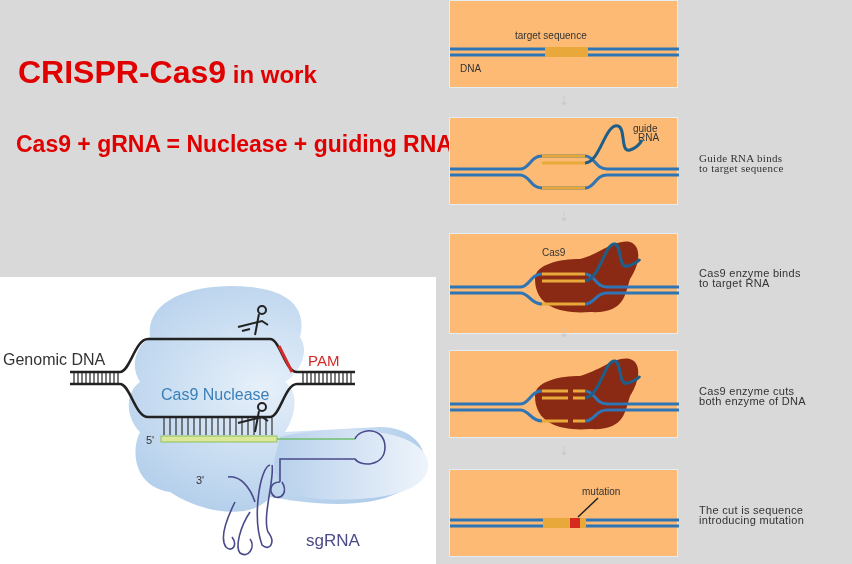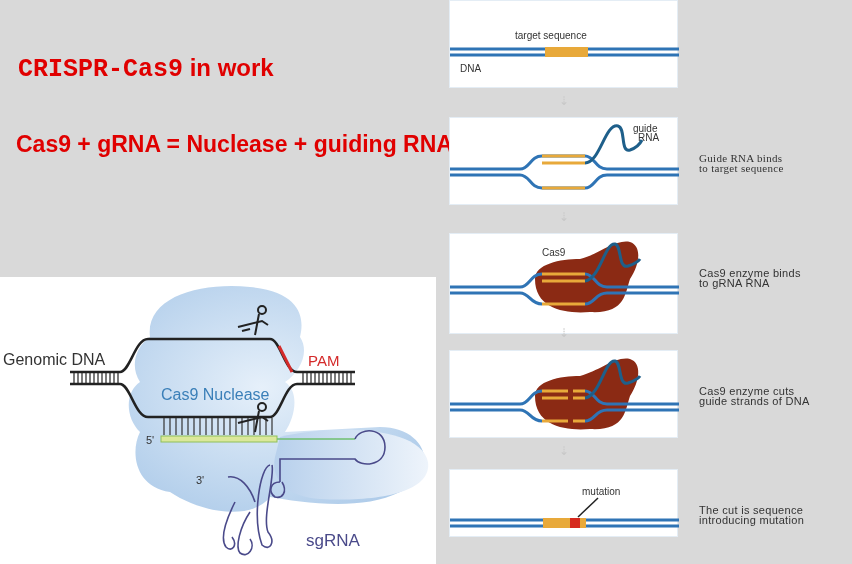--- a/index.html
+++ b/index.html
@@ -1,23 +1,23 @@
 <!DOCTYPE html>
 <html><head>
 <meta charset="utf-8">
 <style>
   html, body { margin: 0; padding: 0; }
   body { width: 852px; height: 564px; background: #d9d9d9; position: relative; overflow: hidden; font-family: "Liberation Sans", sans-serif; }
   .title { position: absolute; left: 18px; top: 54px; color: #e00000; font-family: "Liberation Sans", sans-serif; font-weight: bold; white-space: nowrap; }
-  .title .big { font-size: 25px; font-family: Liberation Mono, monospace; }
+  .title .big { font-size: 32px; }
   .title .small { font-size: 24px; }
   .subtitle { position: absolute; left: 16px; top: 131px; color: #e00000; font-size: 23px; font-weight: bold; white-space: nowrap; }
   .left-panel { position: absolute; left: 0; top: 277px; width: 436px; height: 291px; background: #ffffff; }
   .left-panel svg { position: absolute; left: 0; top: 0; }
-  .step { position: absolute; left: 449px; width: 229px; background: #ffffff; border: 1px solid #e4edf5; box-sizing: border-box; }
+  .step { position: absolute; left: 449px; width: 229px; background: #fdba74; border: 1px solid #e4edf5; box-sizing: border-box; }
   .step svg { position: absolute; left: 0; top: 0; }
   .step-desc { position: absolute; left: 699px; font-size: 11px; line-height: 10px; color: #333; letter-spacing: 0.3px; }
   .arrow { position: absolute; left: 559px; width: 8px; height: 14px; }
 </style>
 </head>
 <body>
 
 <div class="title">
   <span class="big">CRISPR-Cas9</span><span class="small"> in work</span>
 </div>
@@ -177,21 +177,21 @@
       <line x1="92" y1="40" x2="135" y2="40"></line>
         <line x1="92" y1="47" x2="135" y2="47"></line>
         <line x1="92" y1="70" x2="135" y2="70"></line>
     </g>
     <path d="M135 47 C150 45 155 8 165 10 C172 12 168 35 178 32 C184 30 188 28 190 25" fill="none" stroke="#1e5f8a" stroke-width="3"></path>
     <text x="92" y="22" font-size="10" fill="#333" font-family="Liberation Sans, sans-serif">Cas9</text>
   </svg>
 </div>
 <div class="step-desc" style="top:268px;">
   <div>Cas9 enzyme binds</div>
-  <div>to gRNA RNA</div>
+  <div>to target RNA</div>
 </div>
 <div class="arrow" style="top:326px; color:#c8c8c8; font-size:12px;">⇣</div>
 
 <div class="step" style="top:350px; height:88px;">
   <svg width="229" height="88">
     <path d="M85 45 C85 30 110 25 130 25 C150 20 165 5 180 8 C192 12 190 30 180 45 C175 60 175 80 140 78 C115 80 85 75 85 45 Z" fill="#8b2a14"></path>
     <g fill="none" stroke="#2f74b5" stroke-width="3">
       <path d="M0 53 L70 53 C80 53 80 40 92 40"></path>
       <path d="M0 59 L70 59 C80 59 80 70 92 70"></path>
       <path d="M135 40 C145 40 145 53 157 53 L229 53"></path>
@@ -203,25 +203,25 @@
       <line x1="92" y1="47" x2="118" y2="47"></line>
         <line x1="123" y1="47" x2="135" y2="47"></line>
       <line x1="92" y1="70" x2="118" y2="70"></line>
         <line x1="123" y1="70" x2="135" y2="70"></line>
     </g>
     <path d="M135 47 C150 45 155 8 165 10 C172 12 168 35 178 32 C184 30 188 28 190 25" fill="none" stroke="#1e5f8a" stroke-width="3"></path>
   </svg>
 </div>
 <div class="step-desc" style="top:386px;">
   <div>Cas9 enzyme cuts</div>
-  <div>guide strands of DNA</div>
+  <div>both enzyme of DNA</div>
 </div>
 <div class="arrow" style="top:444px; color:#c8c8c8; font-size:12px;">⇣</div>
 
-<div class="step" style="top:469px; height:68px;">
+<div class="step" style="top:469px; height:88px;">
   <svg width="229" height="88">
     <g stroke="#2f74b5" stroke-width="3">
       <line x1="0" y1="50" x2="229" y2="50"></line>
         <line x1="0" y1="56" x2="229" y2="56"></line>
     </g>
     <rect x="93" y="48" width="43" height="10" fill="#e8a93a"></rect>
     <rect x="120" y="48" width="10" height="10" fill="#d62a1e"></rect>
     <line x1="128" y1="47" x2="148" y2="28" stroke="#222" stroke-width="1.5"></line>
     <text x="132" y="25" font-size="10" fill="#333" font-family="Liberation Sans, sans-serif">mutation</text>
   </svg>

